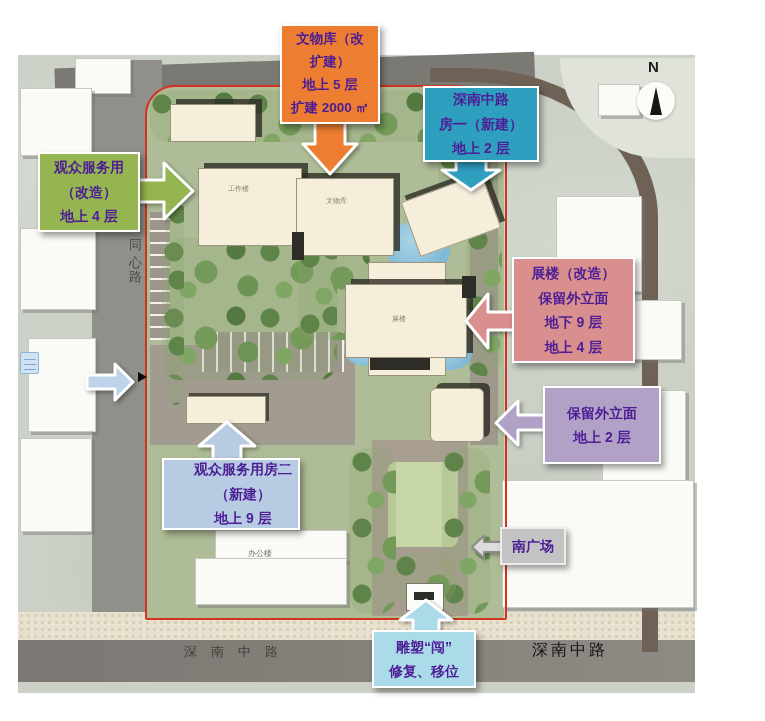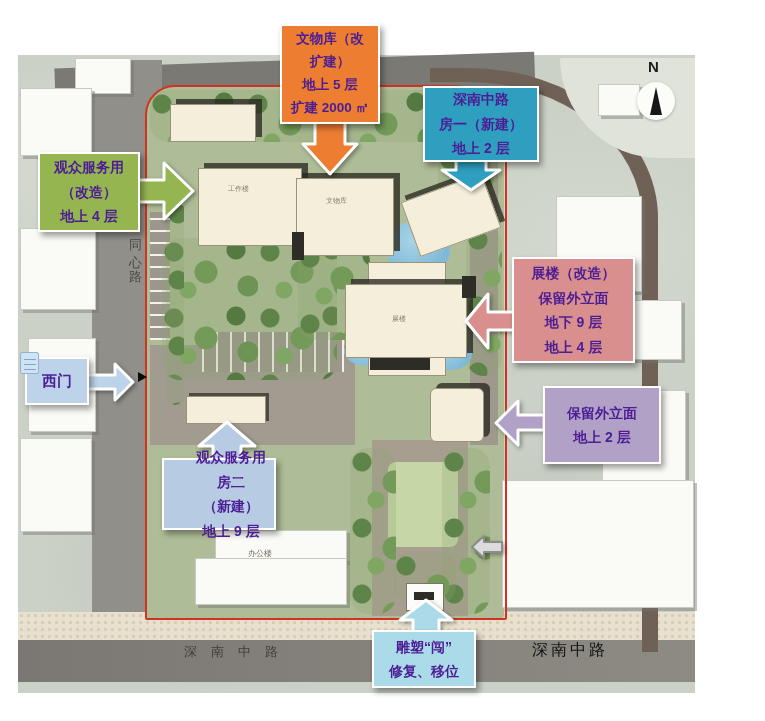--- a/index.html
+++ b/index.html
@@ -185,29 +185,29 @@
     <div>保留外立面</div>
     <div>地下 9 层</div>
     <div>地上 4 层</div>
   </div>
 
   <div class="abs co" style="left: 543px; top: 386px; width: 118px; height: 78px; background: rgb(178, 161, 199);">
     <div>保留外立面</div>
     <div>地上 2 层</div>
   </div>
 
-  <div class="abs co" style="left: 25px; top: 357px; width: 64px; height: 48px; font-size: 15px; background: rgb(189, 211, 233);">
-    <div>西门</div>
-  </div>
-
-  <div class="abs co" style="left: 162px; top: 458px; width: 114px; height: 72px; background: rgb(183, 204, 227); padding-left: 28px;">
+
+  <div class="abs co" style="left: 162px; top: 458px; width: 138px; height: 72px; background: rgb(183, 204, 227); padding-left: 28px;">
     <div>观众服务用房二</div>
     <div>（新建）</div>
     <div>地上 9 层</div>
   </div>
 
+  <div class="abs co" style="left: 500px; top: 527px; width: 66px; height: 38px; border-color: rgb(236, 236, 236); background: rgb(195, 195, 195);">
+    <div>南广场</div>
+  </div>
 
   <div class="abs co" style="left: 372px; top: 630px; width: 104px; height: 58px; background: rgb(171, 219, 232);">
     <div>雕塑“闯”</div>
     <div>修复、移位</div>
   </div>
 
 </div>
 
 </body></html>

